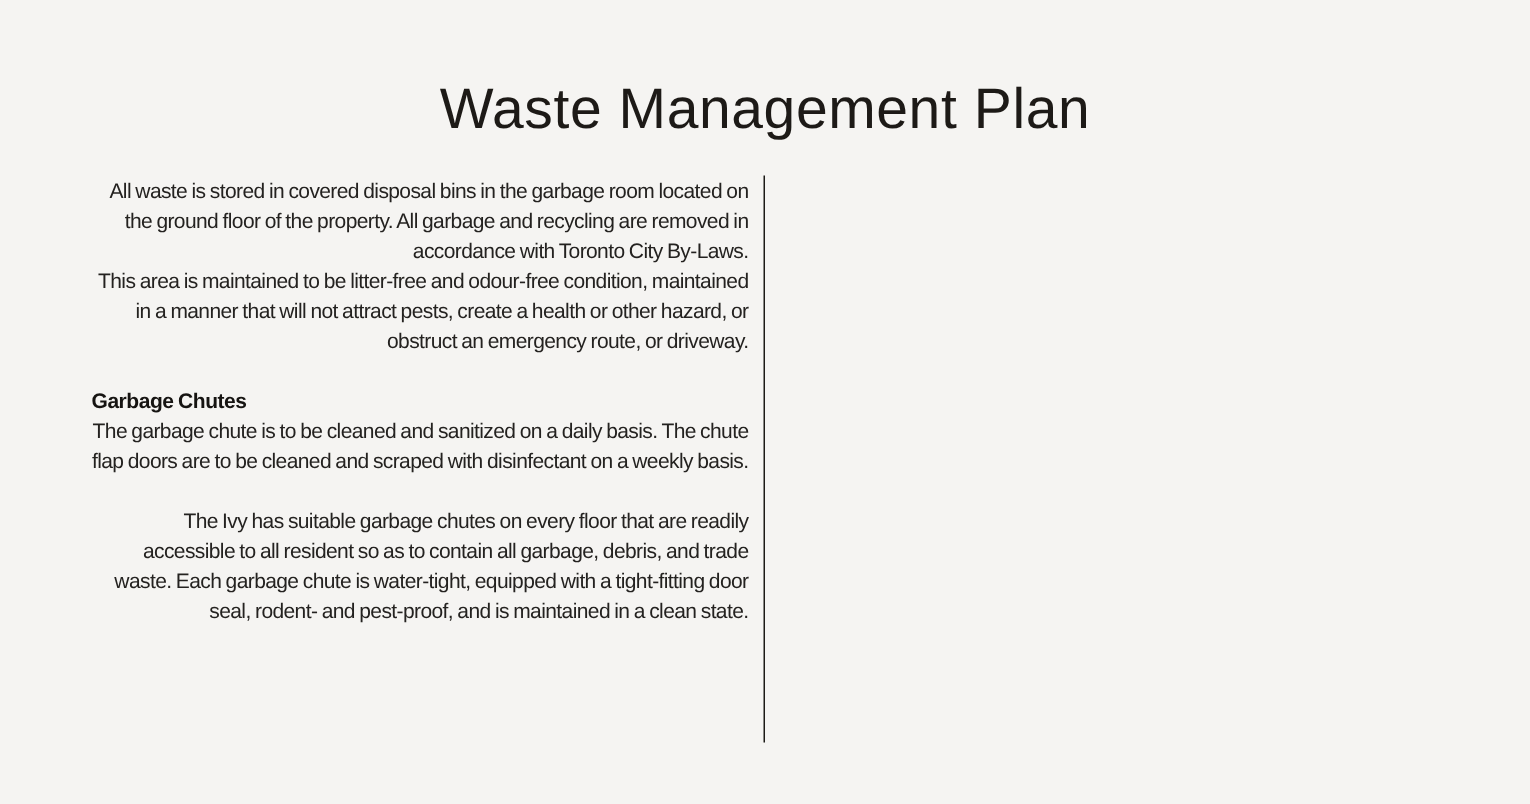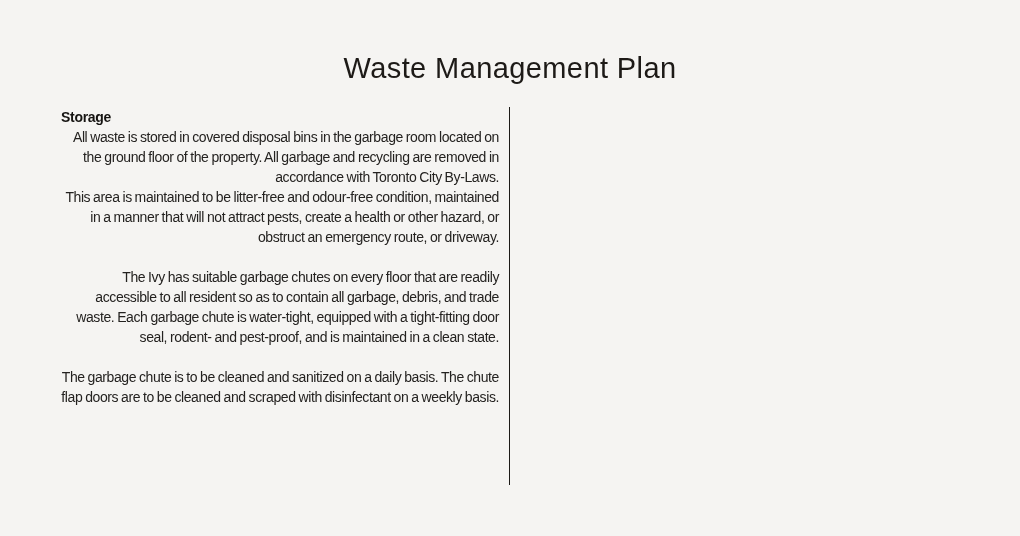--- a/index.html
+++ b/index.html
@@ -9,21 +9,21 @@
     overflow: hidden;
   }
   body {
     background: #f5f4f2;
     color: #242220;
     font-family: "Liberation Sans", "DejaVu Sans", sans-serif;
   }
   .page-title {
     margin-top: 52px;
     text-align: center;
-    font-size: 29px;
+    font-size: 38px;
     font-weight: 500;
     letter-spacing: 0.4px;
     color: #1d1a17;
   }
   .columns {
     display: flex;
     align-items: stretch;
     margin: 22px 61px 0 61px;
   }
   .col {
@@ -63,28 +63,28 @@
 </head>
 <body>
 
 <h1 class="page-title">Waste Management Plan</h1>
 
 <div class="columns">
 
   <div class="col col-left">
 
     <div class="section">
-      <div class="section-heading">Storage</div>
       <div class="para">All waste is stored in covered disposal bins in the garbage room located on the ground floor of the property. All garbage and recycling are removed in accordance with Toronto City By-Laws.
 This area is maintained to be litter-free and odour-free condition, maintained in a manner that will not attract pests, create a health or other hazard, or obstruct an emergency route, or driveway.</div>
     </div>
 
     <div class="section">
+      <div class="section-heading">Garbage Chutes</div>
+      <div class="para">The garbage chute is to be cleaned and sanitized on a daily basis. The chute flap doors are to be cleaned and scraped with disinfectant on a weekly basis.</div>
       <div class="para">The Ivy has suitable garbage chutes on every floor that are readily accessible to all resident so as to contain all garbage, debris, and trade waste. Each garbage chute is water-tight, equipped with a tight-fitting door seal, rodent- and pest-proof, and is maintained in a clean state.</div>
-      <div class="para">The garbage chute is to be cleaned and sanitized on a daily basis. The chute flap doors are to be cleaned and scraped with disinfectant on a weekly basis.</div>
     </div>
 
   </div>
 
   <div class="divider"></div>
 
   <div class="col col-right">
 
     <div class="section">
     </div>

